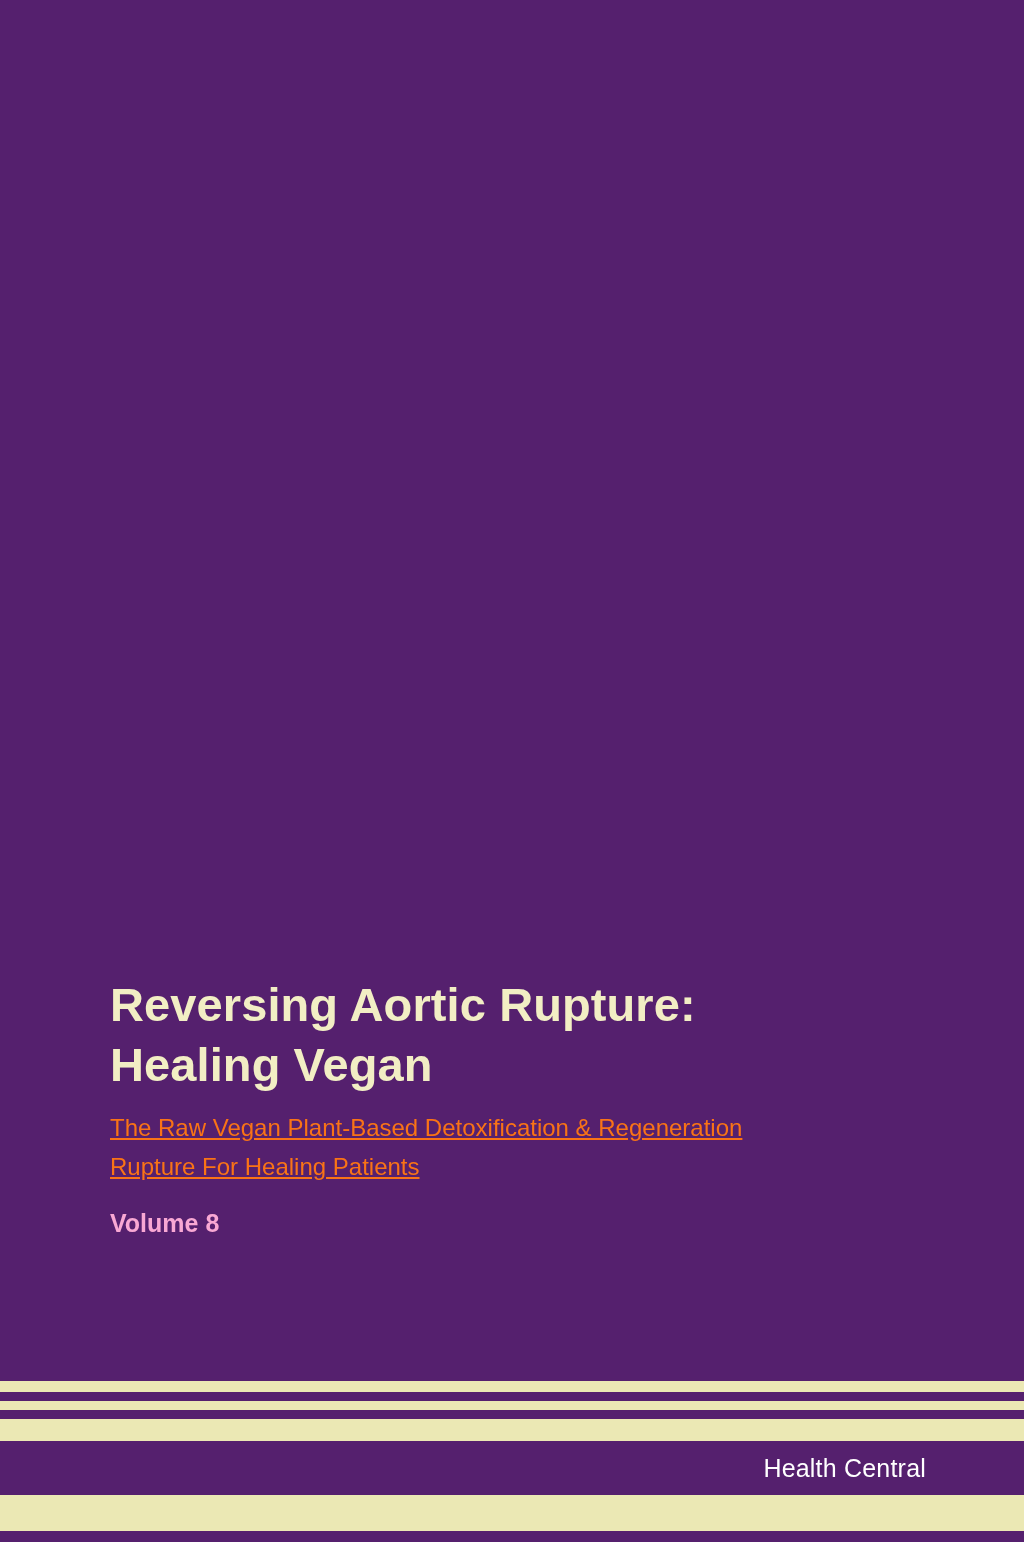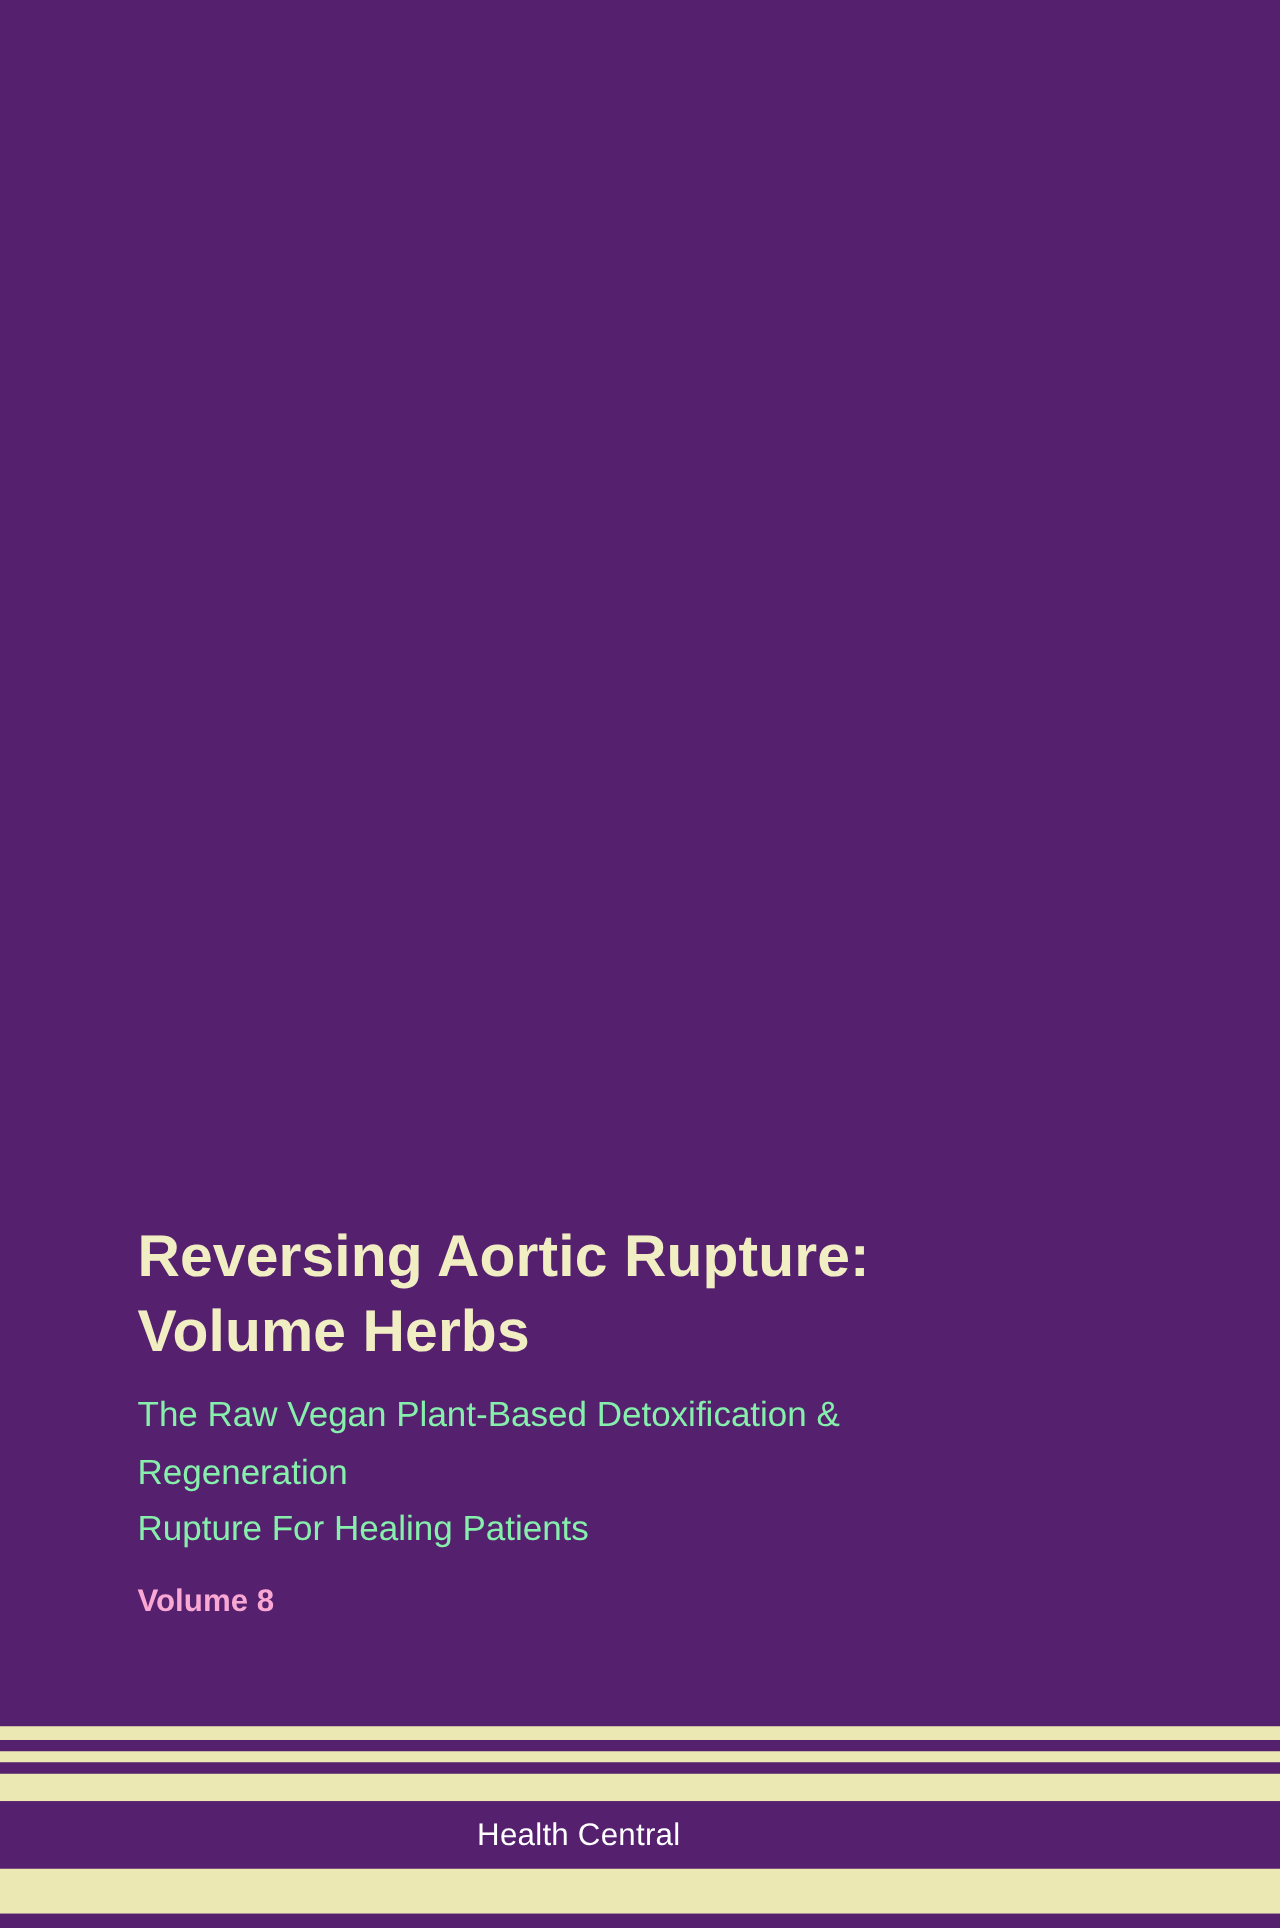--- a/index.html
+++ b/index.html
@@ -31,26 +31,27 @@
   .book-title {
     color: #f2eec4;
     font-size: 47px;
     font-weight: bold;
     line-height: 1.28;
     letter-spacing: 0.1px;
     margin: 0 0 14px 0;
     max-width: 740px;
   }
   .book-subtitle {
-    color: #86efac;
-    font-size: 28px;
+    color: #f97316;
+    font-size: 24px;
     font-weight: normal;
     line-height: 1.62;
     margin: 0;
     max-width: 700px;
+    text-decoration: underline;
   }
   .book-volume {
     color: #f9a8d4;
     font-size: 25px;
     font-weight: bold;
     margin: 22px 0 0 0;
   }
   .stripes {
     position: absolute;
     left: 0;
@@ -65,21 +66,21 @@
   .s-cream-thin { height: 11px; background: #ebe8b4; }
   .s-purple-thin { height: 9px; background: #55206e; }
   .s-cream-med { height: 9px; background: #ebe8b4; }
   .s-purple-med { height: 9px; background: #55206e; }
   .s-cream-thick { height: 22px; background: #ebe8b4; }
   .s-purple-band {
     height: 54px;
     background: #55206e;
     display: flex;
     align-items: center;
-    justify-content: center;
+    justify-content: flex-end;
     padding-right: 98px;
     box-sizing: border-box;
   }
   .publisher {
     color: #ffffff;
     font-size: 25px;
     letter-spacing: 0.2px;
   }
   .s-cream-bottom { height: 36px; background: #ebe8b4; }
   .s-purple-bottom { height: 11px; background: #55206e; }
@@ -87,21 +88,21 @@
 </head>
 <body>
 
 <div class="cover">
 
   <div class="spacer-top"></div>
 
   <div class="text-block">
     <h1 class="book-title">
       <span>Reversing Aortic Rupture:</span><br>
-      <span>Volume Herbs</span>
+      <span>Healing Vegan</span>
     </h1>
     <p class="book-subtitle">
       <span>The Raw Vegan Plant-Based Detoxification &amp; Regeneration</span><br>
       <span>Rupture For Healing Patients</span>
     </p>
     <p class="book-volume">Volume 8</p>
   </div>
 
   <div class="stripes">
     <div class="stripe s-cream-thin"></div>

